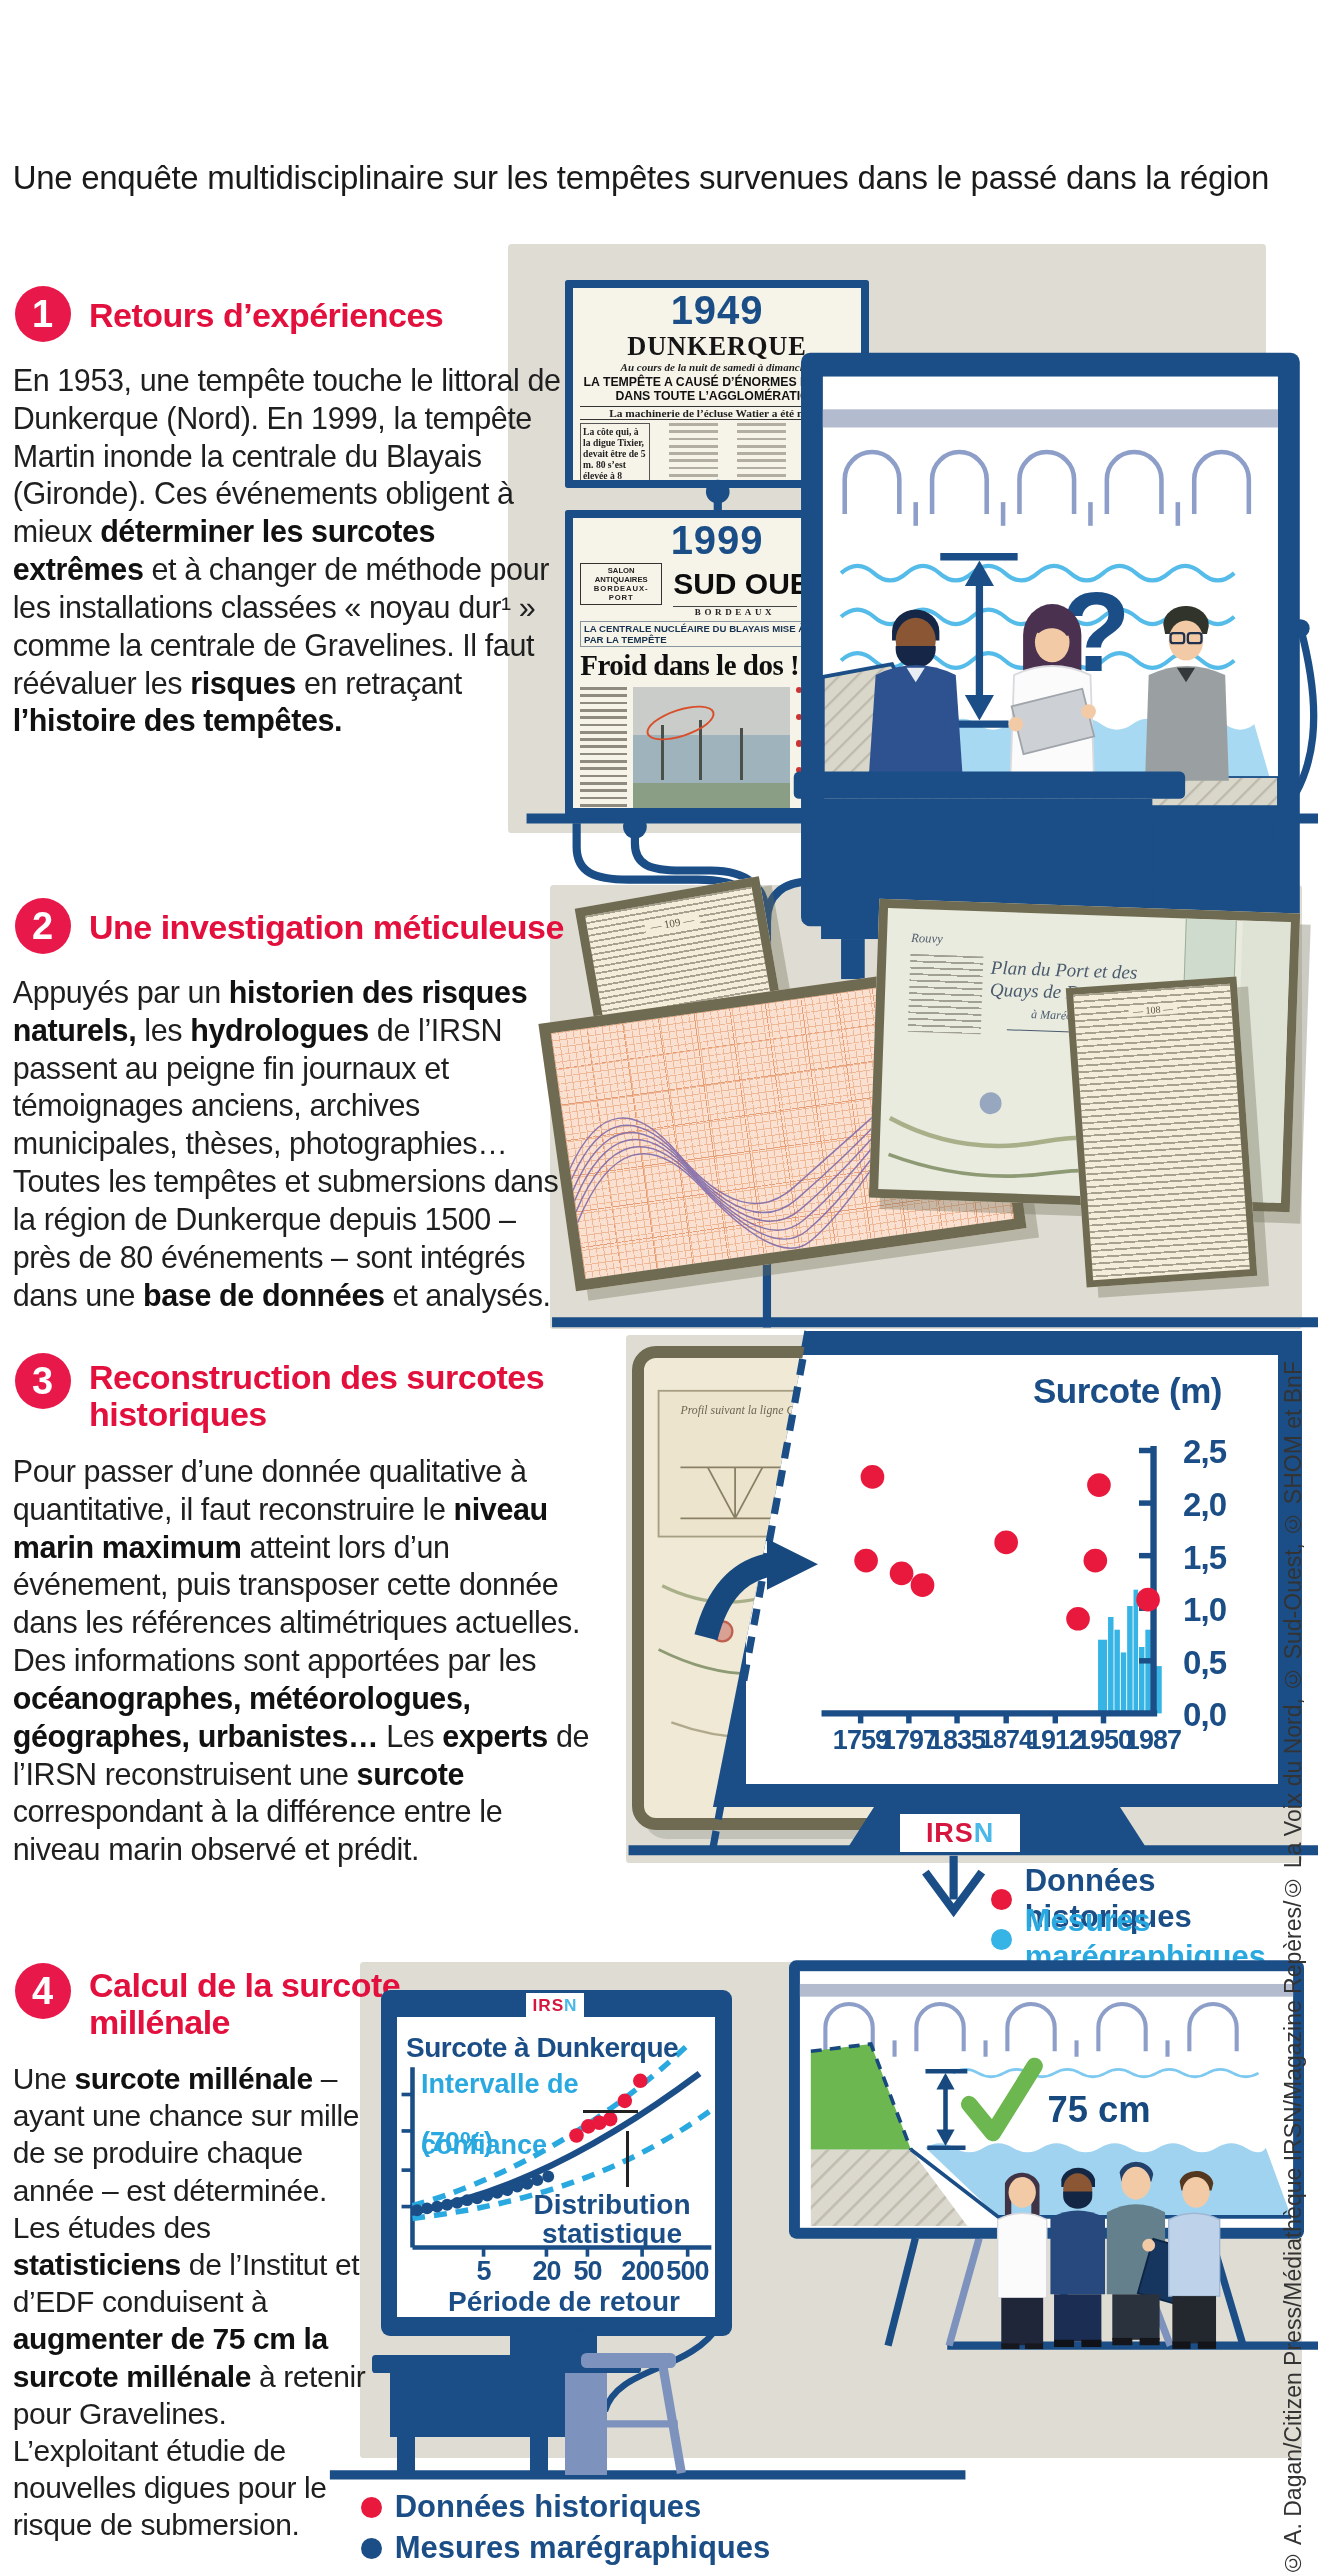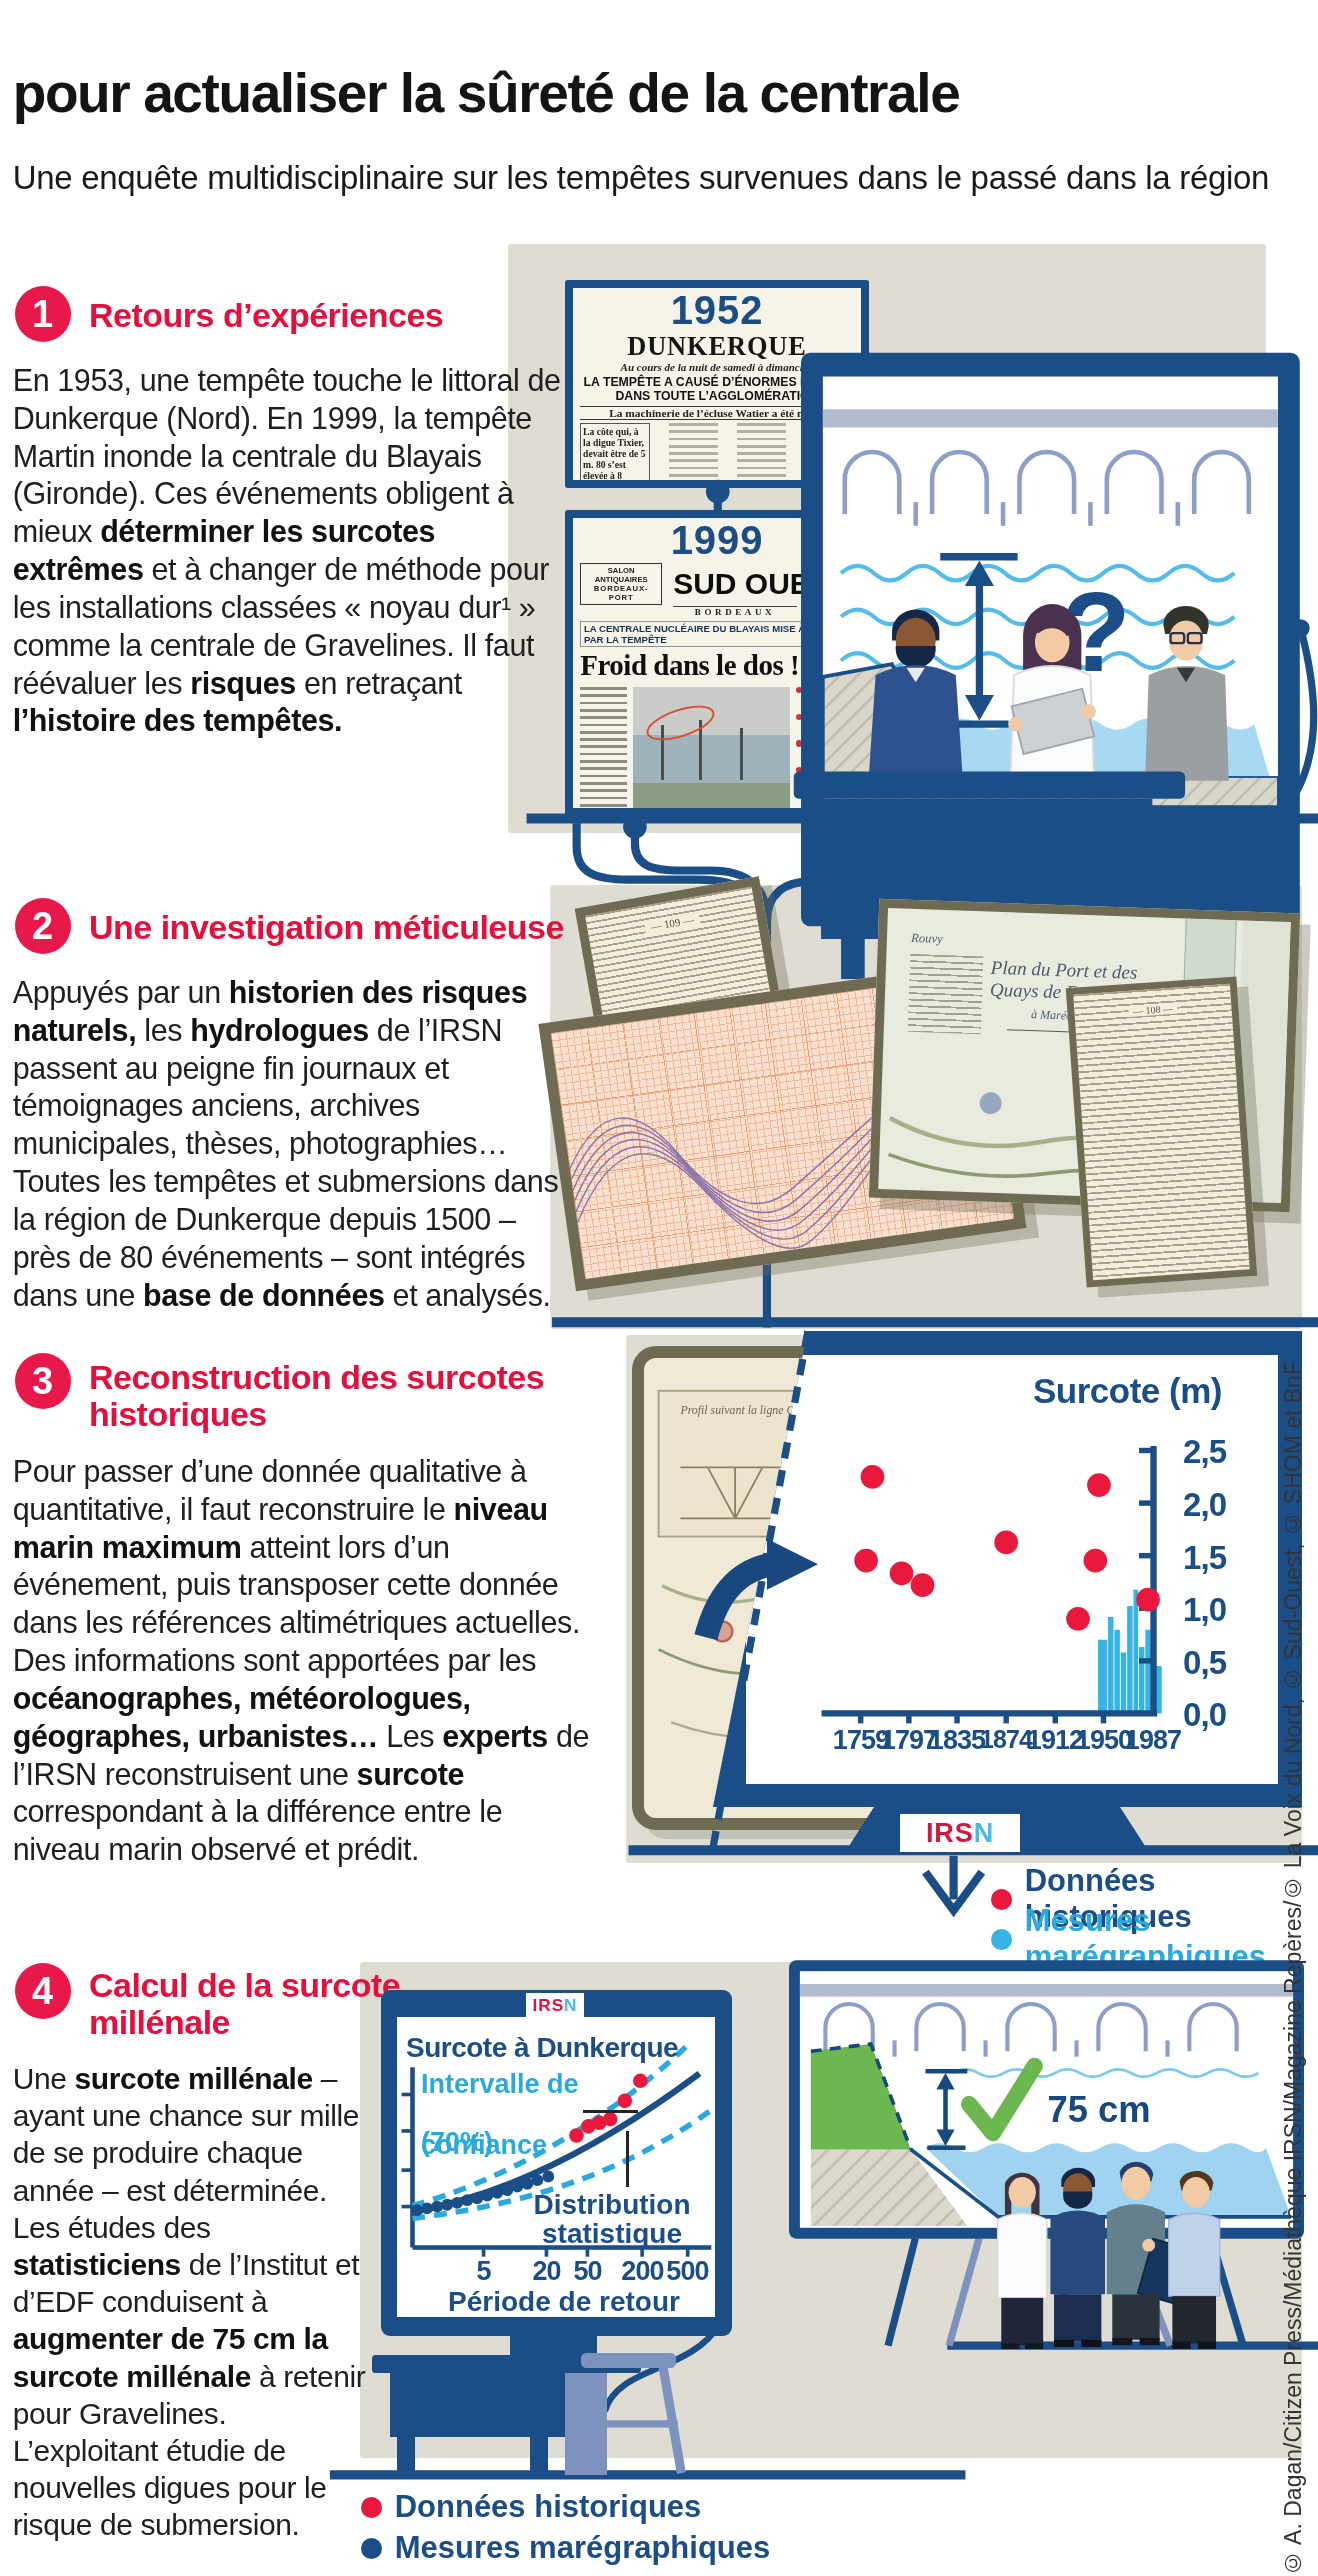--- a/index.html
+++ b/index.html
@@ -35,36 +35,35 @@
     background-image:repeating-linear-gradient(to right,#f0b795 0 0.9px,transparent 0.9px 7.3px),
                      repeating-linear-gradient(to bottom,#f0b795 0 0.9px,transparent 0.9px 7.3px),
                      repeating-linear-gradient(to right,#e69d76 0 0.9px,transparent 0.9px 36px),
                      repeating-linear-gradient(to bottom,#e69d76 0 0.9px,transparent 0.9px 36px);}
 </style>
 </head>
 <body>
 
 <div class="page">
 
-  <div class="abs title" style="left:12.7px;top:66px;">pour actualiser la sûreté de la centrale</div>
   <div class="abs subtitle" style="left:12.7px;top:157px;">Une enquête multidisciplinaire sur les tempêtes survenues dans le passé dans la région</div>
 
   <div class="abs panel" style="left:508px;top:244px;width:758px;height:589px;"></div>
   <div class="abs panel" style="left:550px;top:885px;width:752px;height:444px;"></div>
   <div class="abs panel" style="left:626px;top:1335px;width:676px;height:528px;"></div>
   <div class="abs panel" style="left:360px;top:1962px;width:942px;height:496px;"></div>
 
   <div class="abs badge" style="left:14.6px;top:286px;">
       <span>1</span>
     </div>
   <div class="abs shead" style="left:89px;top:297px;">Retours d’expériences</div>
   <div class="abs body-txt" style="left:12.7px;top:362px;width:557px;"><span>En 1953, une tempête touche le littoral de Dunkerque (Nord). En 1999, la tempête Martin inonde la centrale du Blayais (Gironde). Ces événements obligent à mieux </span><b>déterminer les surcotes extrêmes</b><span> et à changer de méthode pour les installations classées « noyau dur¹ » comme la centrale de Gravelines. Il faut réévaluer les </span><b>risques</b><span> en retraçant </span><b>l’histoire des tempêtes.</b></div>
 
   <div class="abs npcard" style="left:565px;top:280px;width:304px;height:208px;">
-    <div class="npyear">1952</div>
+    <div class="npyear">1949</div>
     <div style="font-family:'Liberation Serif',serif;font-weight:bold;font-size:26.4px;text-align:center;color:#151515;letter-spacing:0.9px;line-height:1;">DUNKERQUE</div>
     <div style="font-family:'Liberation Serif',serif;font-style:italic;font-weight:bold;font-size:11px;text-align:center;color:#222;margin-top:1.8px;">Au cours de la nuit de samedi à dimanche,</div>
     <div style="font-size:12.3px;font-weight:bold;text-align:center;color:#111;margin-top:1.8px;">LA TEMPÊTE A CAUSÉ D’ÉNORMES DÉGATS</div>
     <div style="font-size:12.3px;font-weight:bold;text-align:center;color:#111;">DANS TOUTE L’AGGLOMÉRATION</div>
     <div style="border-top:1.4px solid #333;border-bottom:1.4px solid #333;margin:2.7px 7.3px;font-family:'Liberation Serif',serif;font-weight:bold;font-size:11.4px;text-align:center;color:#222;">La machinerie de l’écluse Watier a été noyée</div>
     <div style="display:flex;gap:19px;margin:3.6px 7.3px 0 7.3px;height:60px;">
       <div style="flex:1.3;font-family:'Liberation Serif',serif;font-weight:bold;font-size:9.6px;line-height:1.15;color:#222;border:0.9px solid #555;padding:1.8px;">La côte qui, à la digue Tixier, devait être de 5 m. 80 s’est élevée à 8 mètres</div>
       <div class="nlines" style="flex:1;"></div>
       <div class="nlines" style="flex:1;"></div>
       <div class="nlines-d" style="flex:1;"></div>

